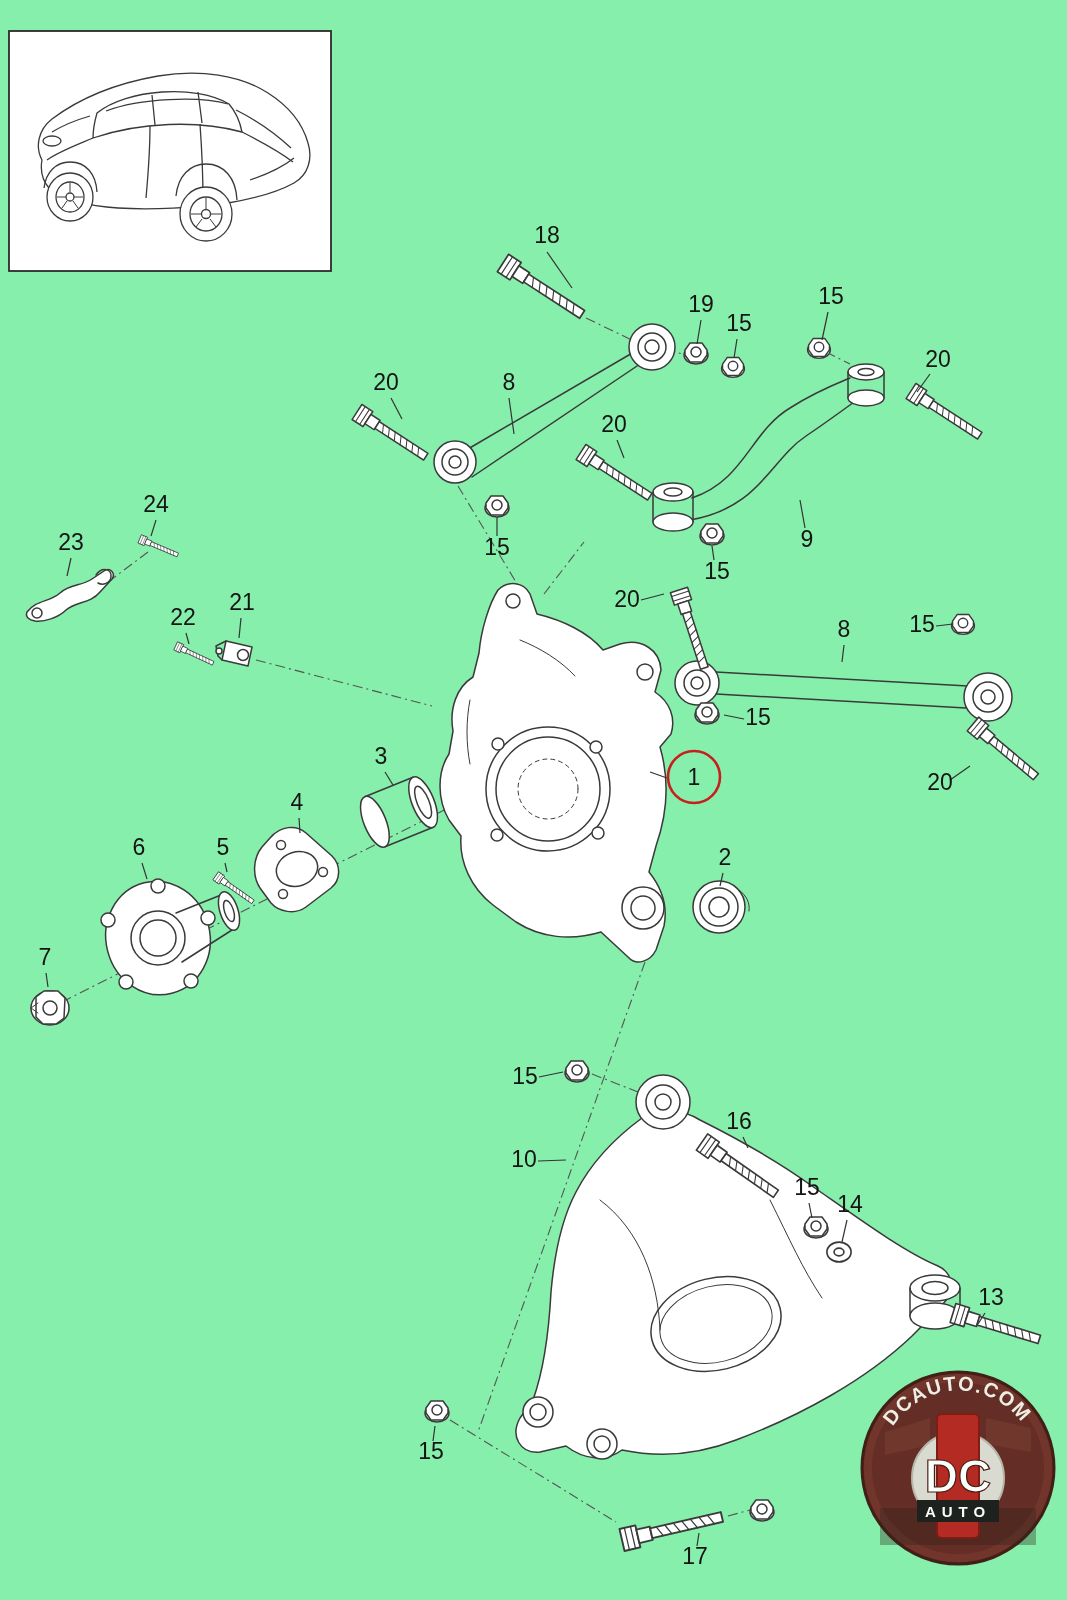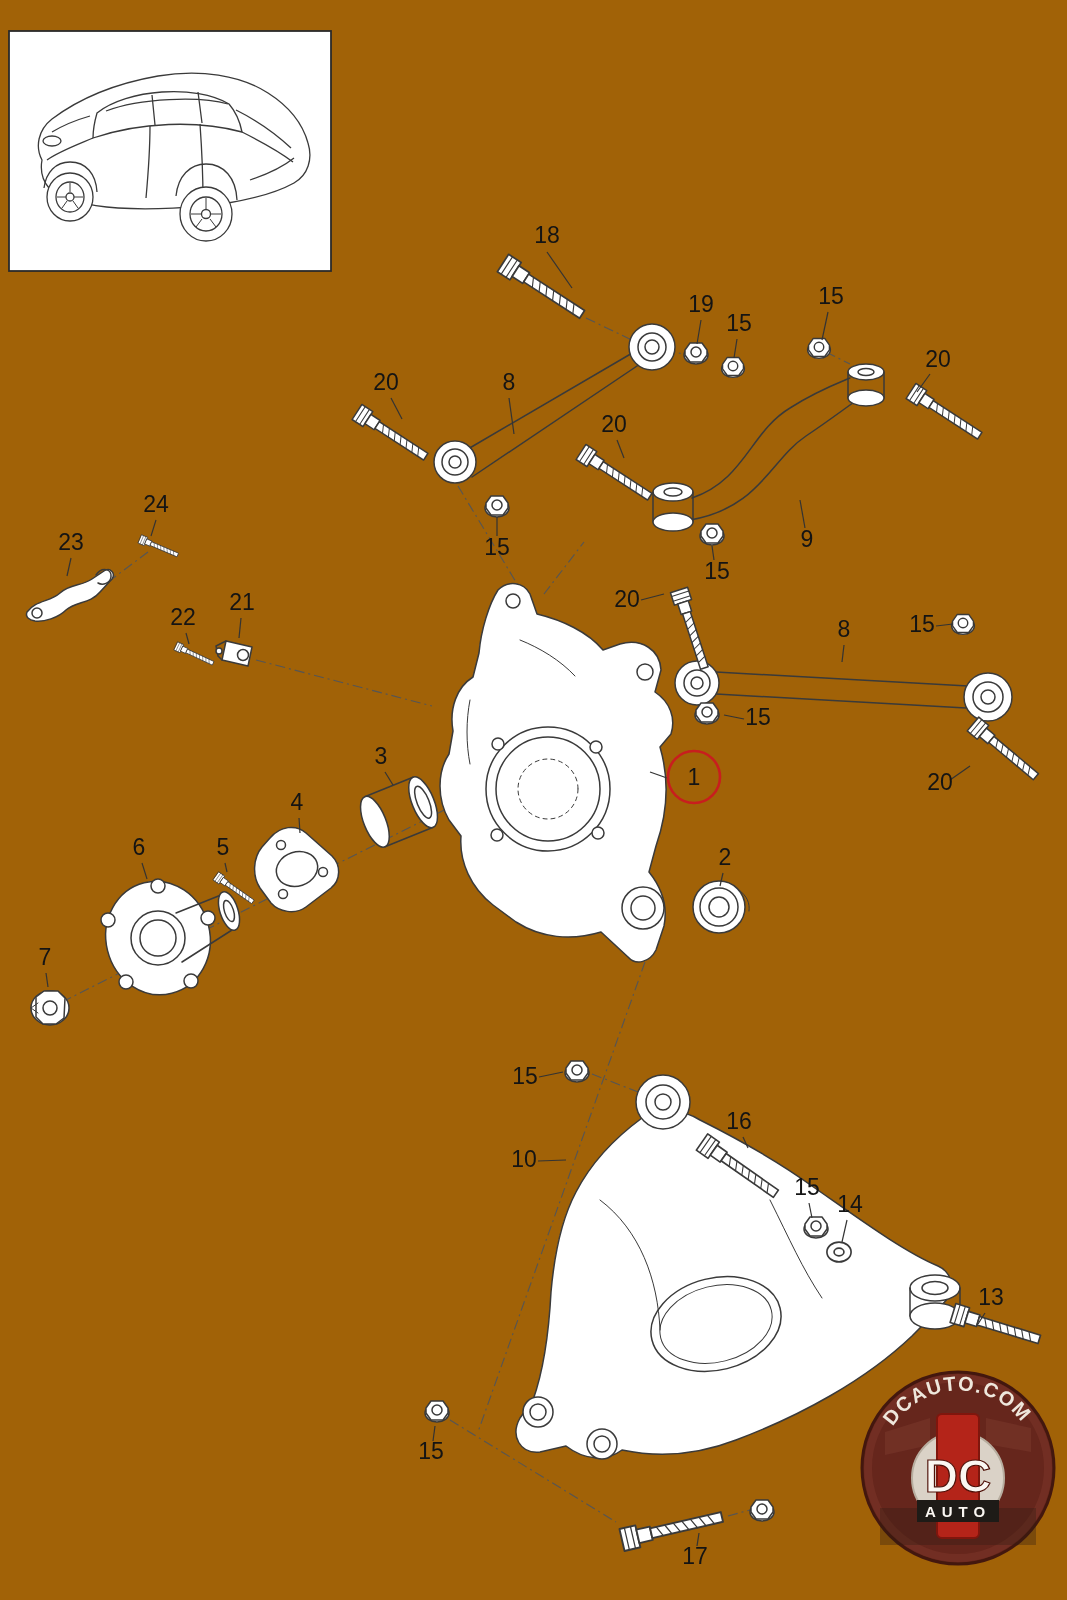--- a/index.html
+++ b/index.html
@@ -1,16 +1,16 @@
 <!DOCTYPE html>
 <html><head>
 <meta charset="utf-8">
 <style>
   html,body{margin:0;padding:0;background:#ffffff;}
-  .page{position:relative;width:1067px;height:1600px;background:#a16207;
+  .page{position:relative;width:1067px;height:1600px;background:#86efac;
         font-family:"Liberation Sans",sans-serif;overflow:hidden;}
   #diagram-svg{position:absolute;left:0;top:0;}
   .part-label{font-family:"Liberation Sans",sans-serif;font-size:23px;fill:#141414;text-anchor:middle;}
   .leader{stroke:#333333;stroke-width:1.2;}
   .highlight-circle{fill:none;stroke:#c81e1e;stroke-width:2.6;}
   .dash{stroke:#555555;stroke-width:1.1;fill:none;stroke-dasharray:10 4 2 4;}
   .wm-site{font-family:"Liberation Sans",sans-serif;font-size:20px;font-weight:bold;fill:#f4efe8;letter-spacing:1.5px;}
   .wm-dc{font-family:"Liberation Sans",sans-serif;font-size:46px;font-weight:bold;fill:#ffffff;stroke:#4a0c08;stroke-width:1.2px;}
   .wm-auto{font-family:"Liberation Sans",sans-serif;font-size:15px;font-weight:bold;fill:#ffffff;letter-spacing:6px;}
 </style>

